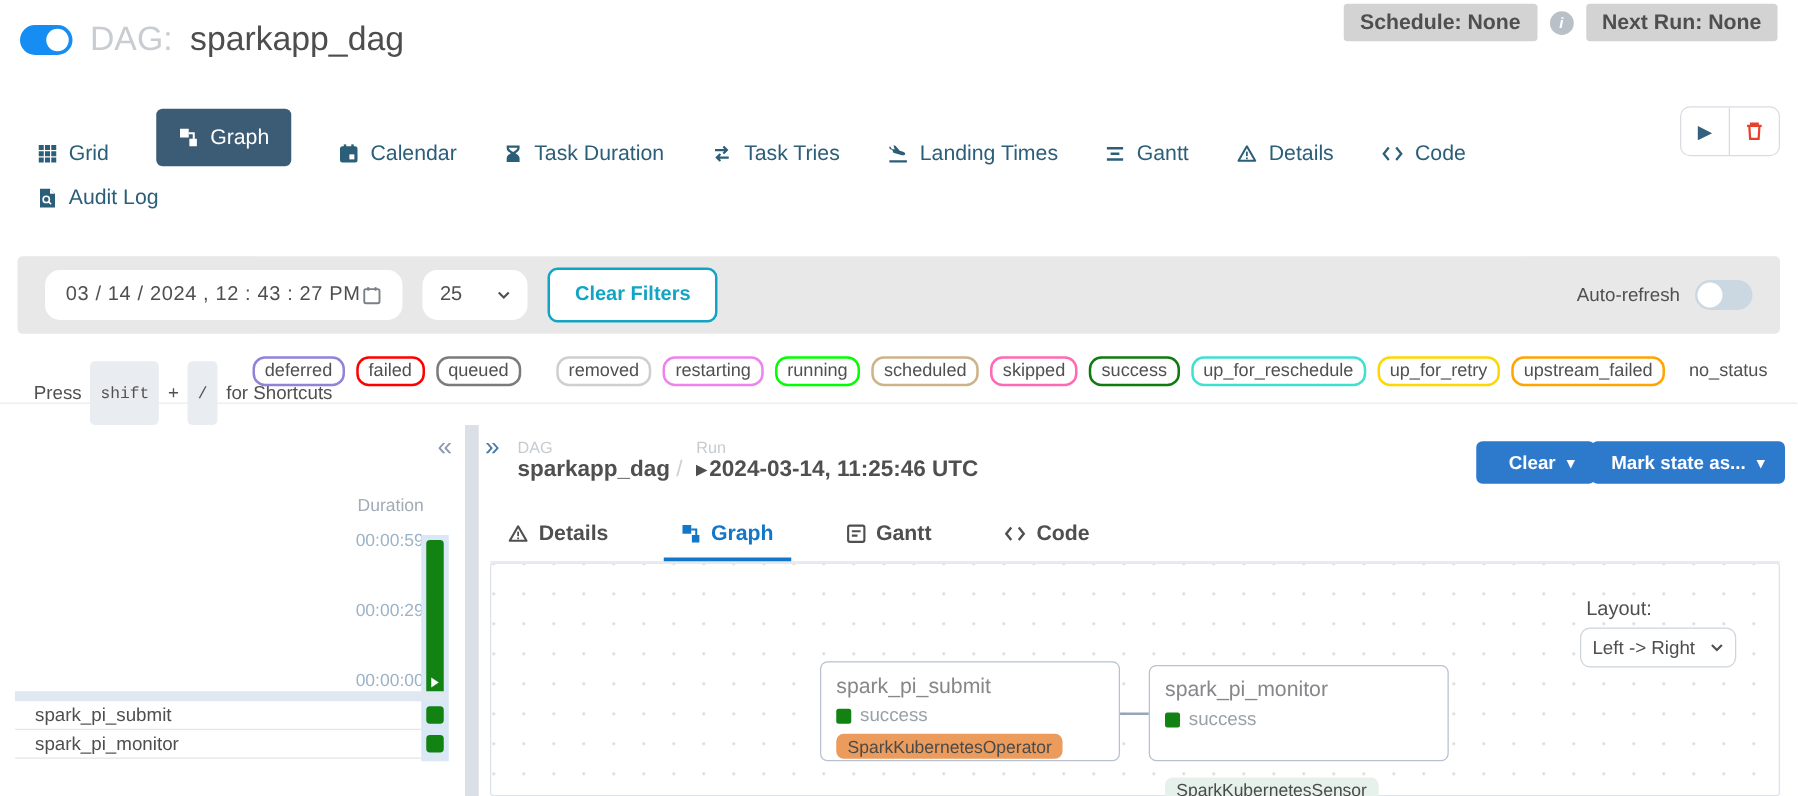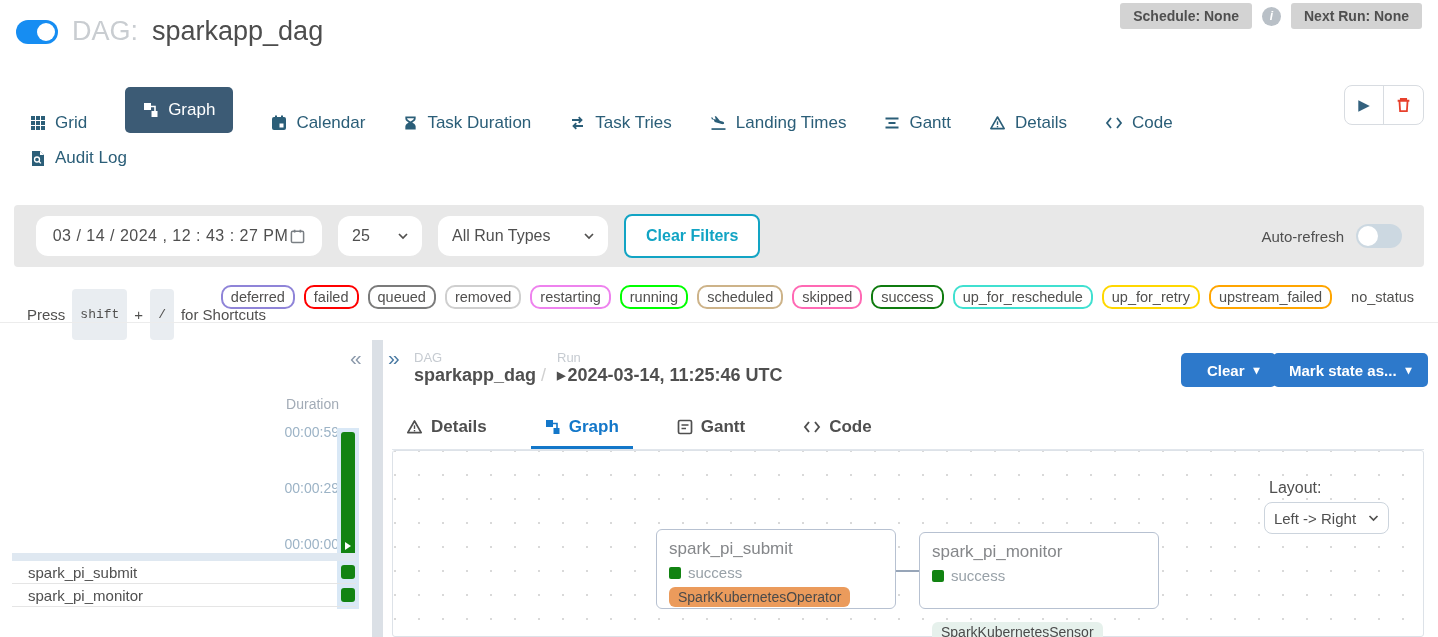--- a/index.html
+++ b/index.html
@@ -10,21 +10,21 @@
   }
   svg { display:block; }
 
   
   .header { position:absolute; left:16px; top:16px; display:flex; align-items:center; gap:14px; }
   .toggle { width:42px; height:24px; border-radius:12px; background:#168df2; position:relative; cursor:pointer; }
   .toggle .knob { position:absolute; right:3px; top:3px; width:18px; height:18px; border-radius:50%; background:#fff; }
   .dag-label { font-size:27px; color:#c9cdd1; }
   .dag-title { font-size:27px; color:#4d4d4d; }
   .header-badges { position:absolute; right:16px; top:3px; display:flex; align-items:center; gap:10px; }
-  .hbadge { background:#d3d3d3; color:#4f4f4f; font-weight:bold; font-size:14px; padding:5px 13px; border-radius:3px; }
+  .hbadge { background:#d3d3d3; color:#4f4f4f; font-weight:bold; font-size:17px; padding:5px 13px; border-radius:3px; }
   .info-icon { width:19px; height:19px; border-radius:50%; background:#b9c0c7; color:#fff; font-size:12px;
     font-weight:bold; display:flex; align-items:center; justify-content:center; font-style:italic; }
 
   
   .nav { position:absolute; left:30px; top:85px; height:48px; display:flex; align-items:flex-end; column-gap:38px; color:#2b5e78; }
   .nav-tab { display:flex; align-items:center; gap:9px; font-size:17px; cursor:pointer; white-space:nowrap; }
   .nav-tab.active { background:#3c5b75; color:#fff; border-radius:5px; padding:13px 18px; }
   .nav-row2 { position:absolute; left:30px; top:148px; color:#2b5e78; }
   .action-group { position:absolute; right:14px; top:85px; height:40px; border:1px solid #d8dce1; border-radius:8px;
     display:flex; background:#fff; overflow:hidden; }
@@ -239,28 +239,20 @@
       </span>
   </div>
   <div class="finput fselect sel-pagesize">
     <span>25</span>
     <span>
         <svg width="10" height="7" viewBox="0 0 10 7">
           <path fill="none" stroke="#51504f" stroke-width="1.7" d="M1 1l4 4 4-4"></path>
         </svg>
       </span>
   </div>
-  <div class="finput fselect sel-runtypes">
-    <span>All Run Types</span>
-    <span>
-        <svg width="10" height="7" viewBox="0 0 10 7">
-          <path fill="none" stroke="#51504f" stroke-width="1.7" d="M1 1l4 4 4-4"></path>
-        </svg>
-      </span>
-  </div>
   <div class="clear-filters">Clear Filters</div>
   <div class="auto-refresh">
     <span>Auto-refresh</span>
     <div class="toggle-off">
         <div class="knob"></div>
       </div>
   </div>
 </div>
 
 <div class="legend-row">
@@ -272,21 +264,21 @@
     <span>for Shortcuts</span>
   </div>
   <div class="status-badges">
 
       <span class="sbadge" style="border-color: rgb(143, 132, 216);">deferred</span>
 
       <span class="sbadge" style="border-color: rgb(255, 0, 0);">failed</span>
 
       <span class="sbadge" style="border-color: rgb(123, 123, 123);">queued</span>
 
-      <span class="sbadge" style="border-color: rgb(207, 207, 207);">removed</span>
+      <span class="sbadge" style="border-color: rgb(207, 207, 207); margin-left: 19px;">removed</span>
 
       <span class="sbadge" style="border-color: rgb(238, 130, 238);">restarting</span>
 
       <span class="sbadge" style="border-color: rgb(0, 255, 0);">running</span>
 
       <span class="sbadge" style="border-color: rgb(205, 179, 137);">scheduled</span>
 
       <span class="sbadge" style="border-color: rgb(255, 105, 180);">skipped</span>
 
       <span class="sbadge" style="border-color: rgb(15, 123, 15);">success</span>

